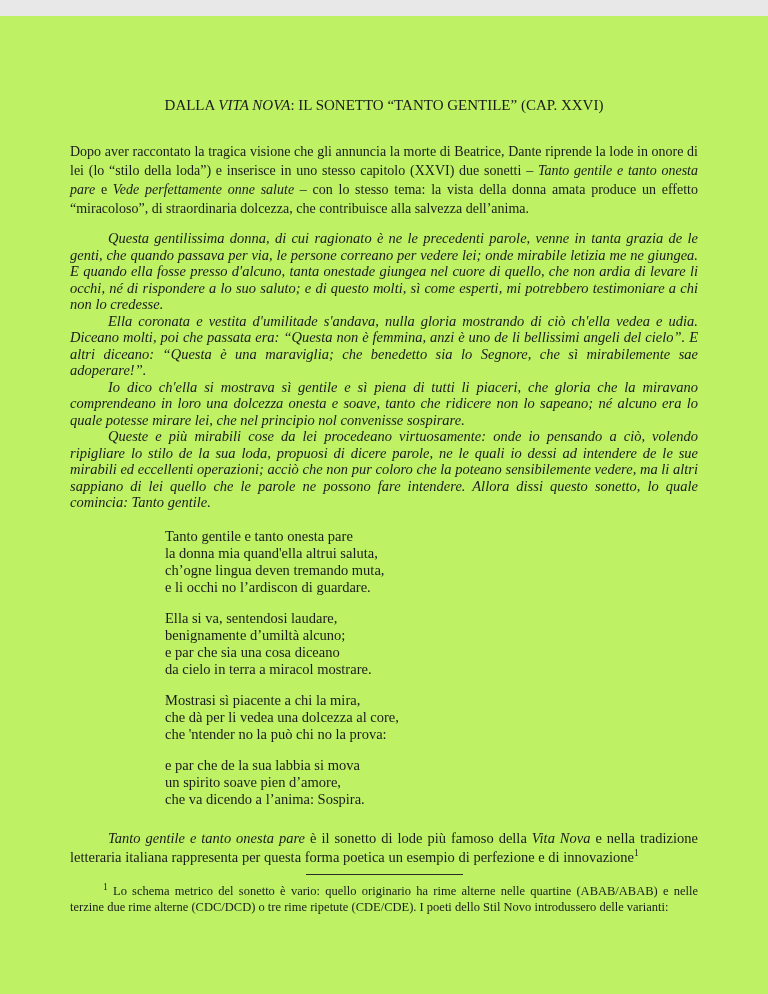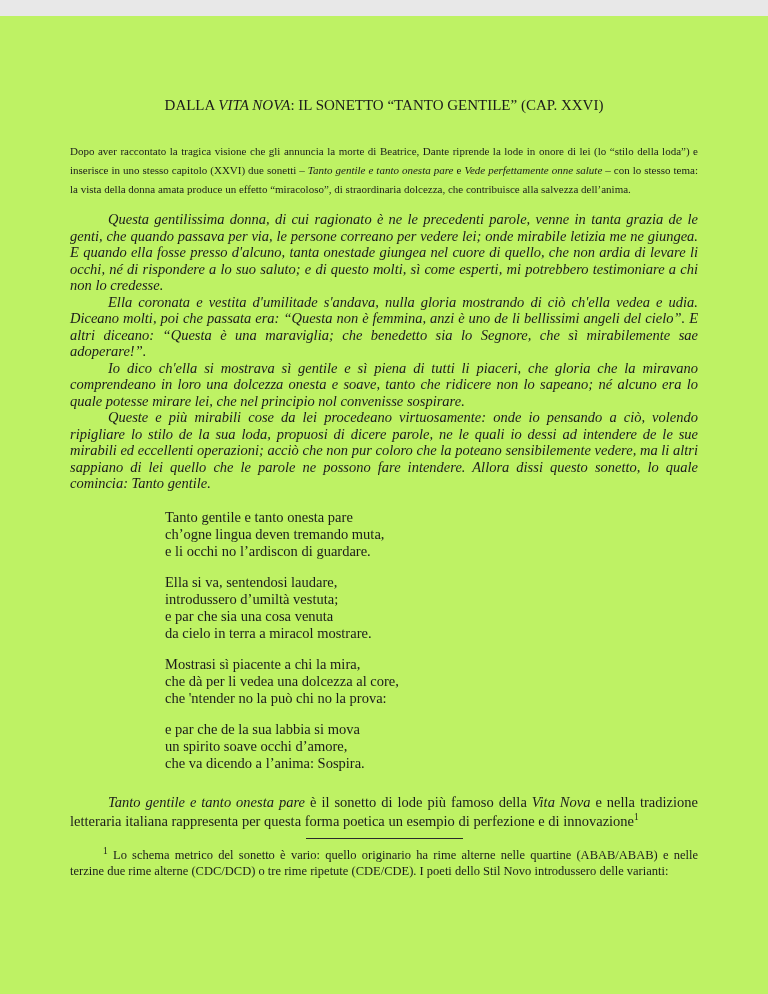--- a/index.html
+++ b/index.html
@@ -27,21 +27,21 @@
     margin: 0;
     font-size: 15px;
     font-weight: normal;
     text-align: center;
     line-height: 19px;
     white-space: nowrap;
   }
   .it { font-style: italic; }
   .intro {
     margin: 27px 0 0 0;
-    font-size: 11px;
+    font-size: 14px;
     line-height: 19px;
     text-align: justify;
   }
   .excerpt {
     margin-top: 12px;
     font-size: 14.5px;
     line-height: 16.5px;
     text-align: justify;
     font-style: italic;
   }
@@ -98,37 +98,38 @@
     <div class="excerpt">
       <p>Questa gentilissima donna, di cui ragionato è ne le precedenti parole, venne in tanta grazia de le genti, che quando passava per via, le persone correano per vedere lei; onde mirabile letizia me ne giungea. E quando ella fosse presso d'alcuno, tanta onestade giungea nel cuore di quello, che non ardia di levare li occhi, né di rispondere a lo suo saluto; e di questo molti, sì come esperti, mi potrebbero testimoniare a chi non lo credesse.</p>
       <p>Ella coronata e vestita d'umilitade s'andava, nulla gloria mostrando di ciò ch'ella vedea e udia. Diceano molti, poi che passata era: “Questa non è femmina, anzi è uno de li bellissimi angeli del cielo”. E altri diceano: “Questa è una maraviglia; che benedetto sia lo Segnore, che sì mirabilemente sae adoperare!”.</p>
       <p>Io dico ch'ella si mostrava sì gentile e sì piena di tutti li piaceri, che gloria che la miravano comprendeano in loro una dolcezza onesta e soave, tanto che ridicere non lo sapeano; né alcuno era lo quale potesse mirare lei, che nel principio nol convenisse sospirare.</p>
       <p>Queste e più mirabili cose da lei procedeano virtuosamente: onde io pensando a ciò, volendo ripigliare lo stilo de la sua loda, propuosi di dicere parole, ne le quali io dessi ad intendere de le sue mirabili ed eccellenti operazioni; acciò che non pur coloro che la poteano sensibilemente vedere, ma li altri sappiano di lei quello che le parole ne possono fare intendere. Allora dissi questo sonetto, lo quale comincia: Tanto gentile.</p>
     </div>
 
     <div class="sonnet">
       <div class="stanza">
         <div class="verse">Tanto gentile e tanto onesta pare</div>
+        <div class="verse">la donna mia quand'ella altrui saluta,</div>
         <div class="verse">ch’ogne lingua deven tremando muta,</div>
         <div class="verse">e li occhi no l’ardiscon di guardare.</div>
       </div>
       <div class="stanza">
         <div class="verse">Ella si va, sentendosi laudare,</div>
-        <div class="verse">introdussero d’umiltà vestuta;</div>
-        <div class="verse">e par che sia una cosa venuta</div>
+        <div class="verse">benignamente d’umiltà alcuno;</div>
+        <div class="verse">e par che sia una cosa diceano</div>
         <div class="verse">da cielo in terra a miracol mostrare.</div>
       </div>
       <div class="stanza">
         <div class="verse">Mostrasi sì piacente a chi la mira,</div>
         <div class="verse">che dà per li vedea una dolcezza al core,</div>
         <div class="verse">che 'ntender no la può chi no la prova:</div>
       </div>
       <div class="stanza">
         <div class="verse">e par che de la sua labbia si mova</div>
-        <div class="verse">un spirito soave occhi d’amore,</div>
+        <div class="verse">un spirito soave pien d’amore,</div>
         <div class="verse">che va dicendo a l’anima: Sospira.</div>
       </div>
     </div>
 
     <p class="commentary"><span class="it">Tanto gentile e tanto onesta pare</span><span> è il sonetto di lode più famoso della </span><span class="it">Vita Nova</span><span> e nella tradizione letteraria italiana rappresenta per questa forma poetica un esempio di perfezione e di innovazione</span><sup>1</sup></p>
 
     <hr class="footnote-sep">
     <p class="footnote"><sup>1</sup> <span>Lo schema metrico del sonetto è vario: quello originario ha rime alterne nelle quartine (ABAB/ABAB) e nelle terzine due rime alterne (CDC/DCD) o tre rime ripetute (CDE/CDE). I poeti dello Stil Novo introdussero delle varianti:</span></p>
 
   </div>

